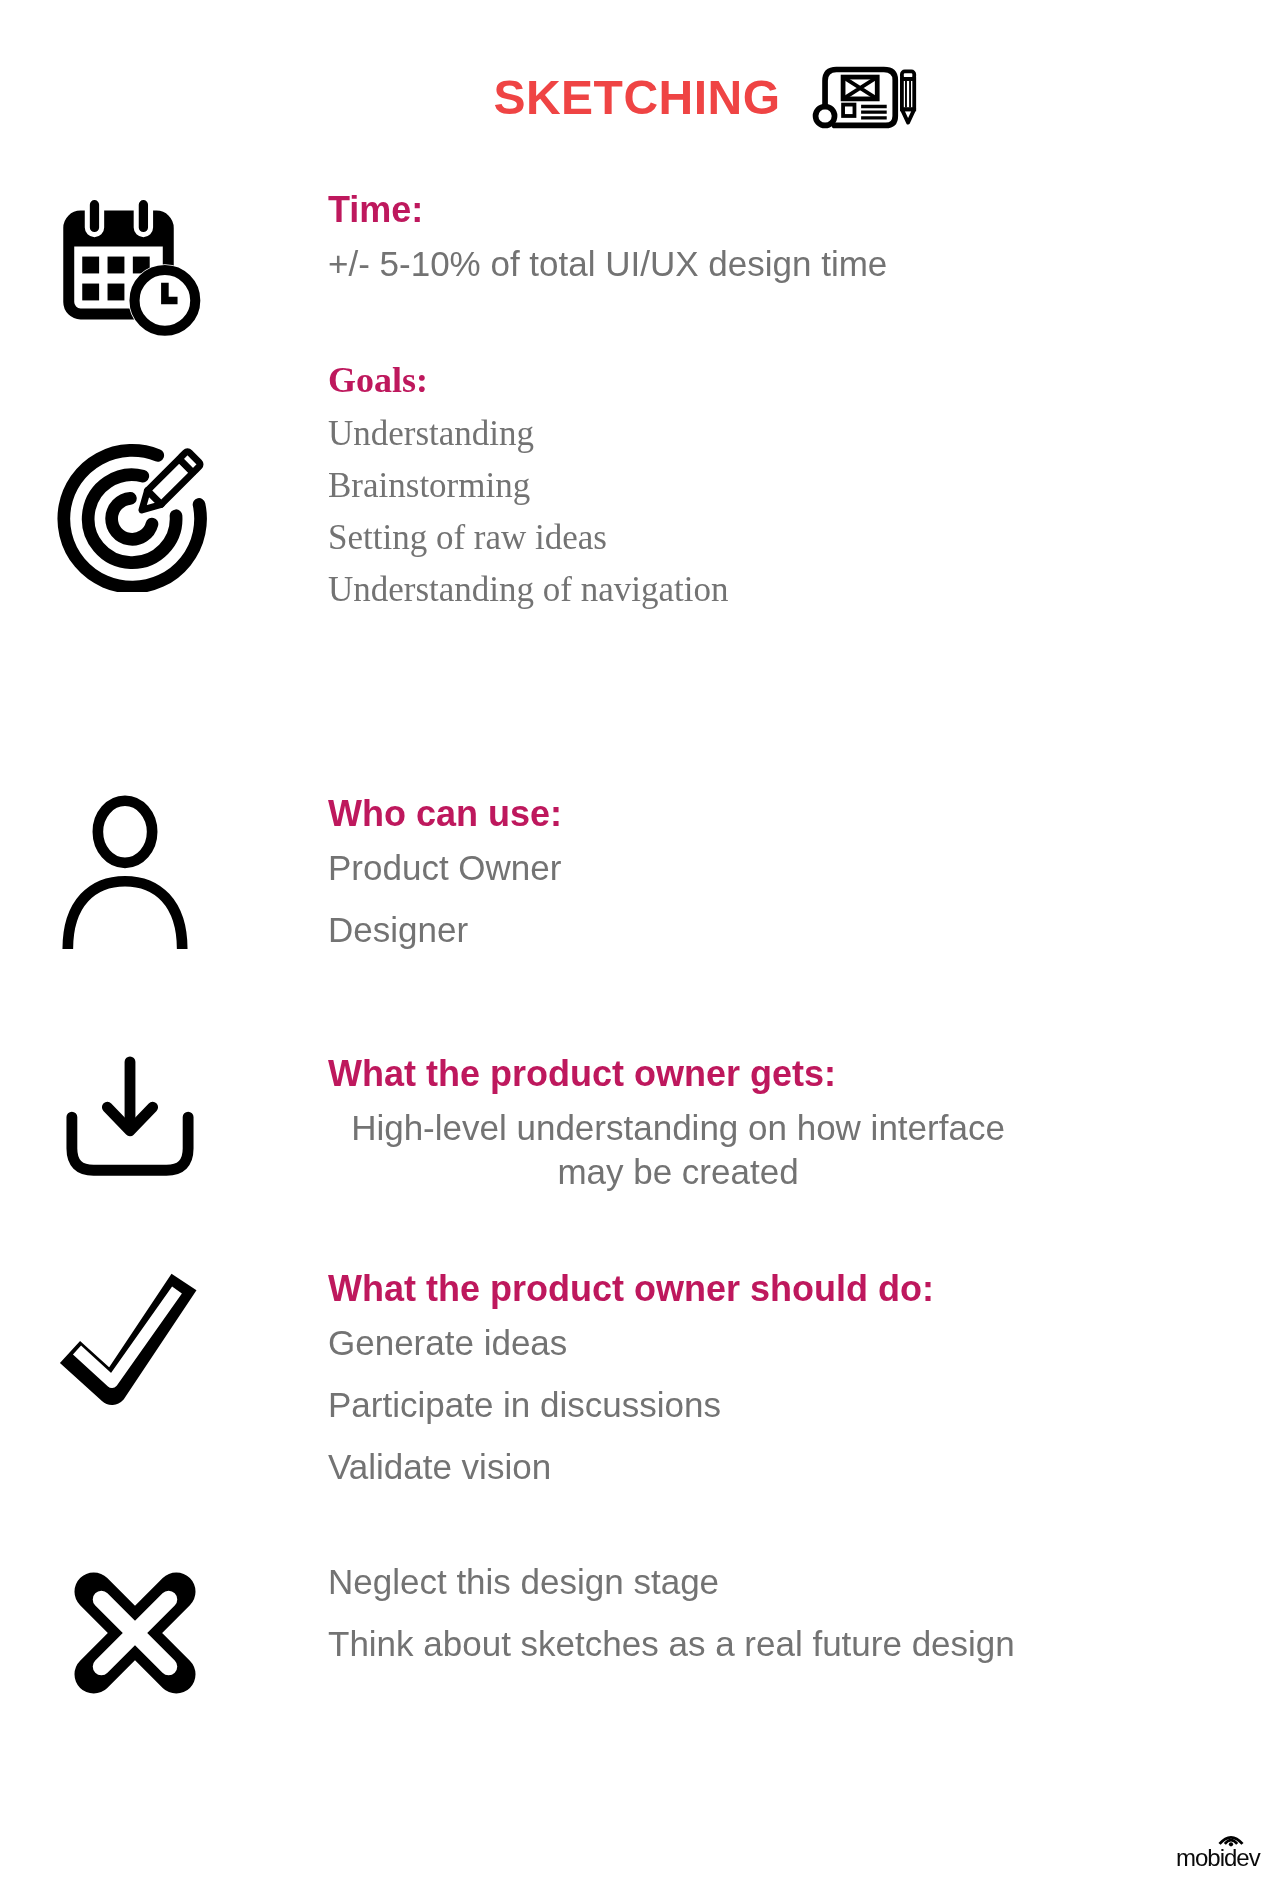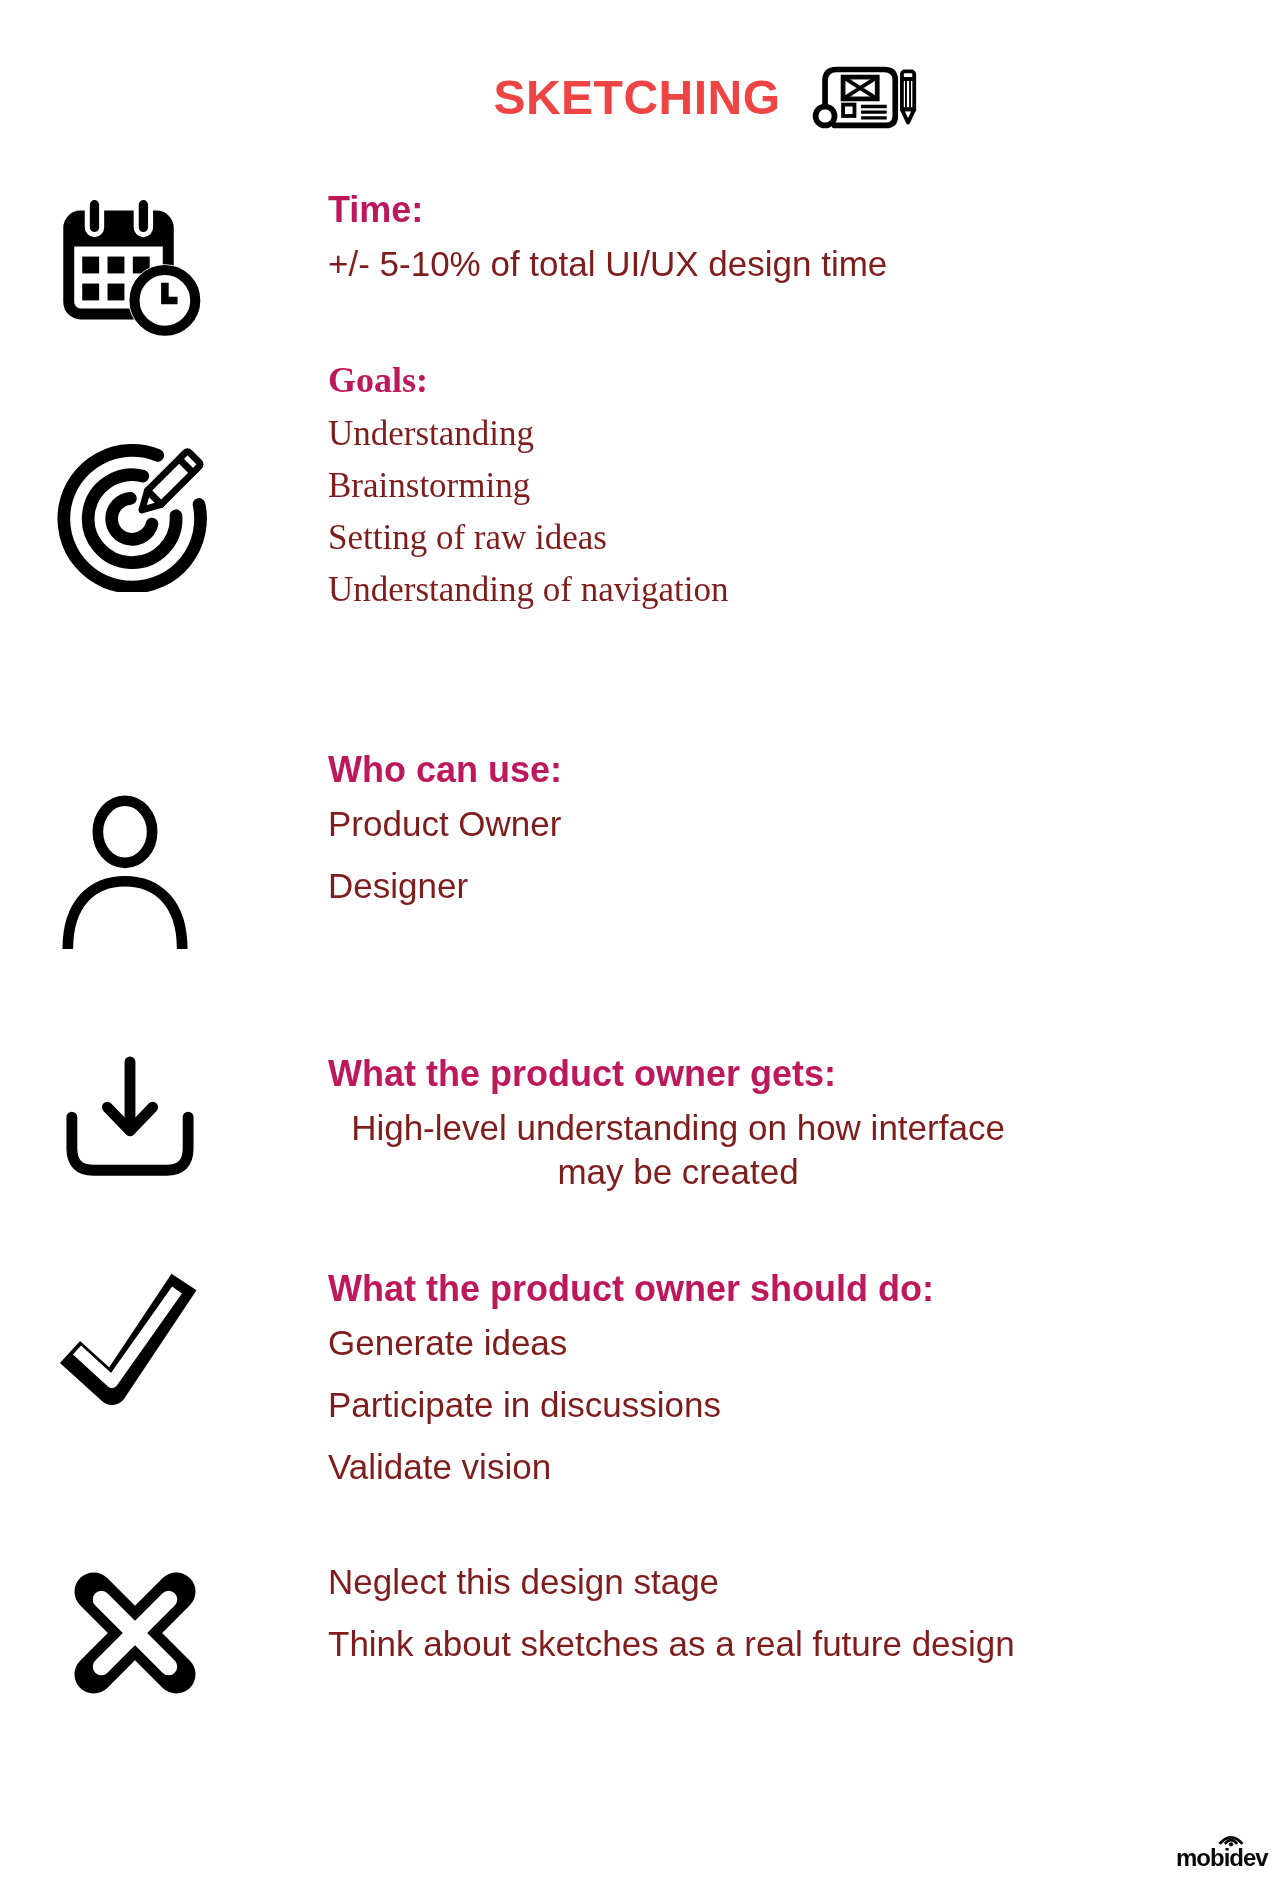--- a/index.html
+++ b/index.html
@@ -9,39 +9,39 @@
   }
   .title-row{
     position:absolute;top:60px;left:0;width:1280px;
     display:flex;justify-content:center;align-items:center;gap:26px;
     transform:translateX(66px);
   }
   .title-text{font-size:48px;font-weight:700;color:#ef4444;letter-spacing:.5px;}
   .section{position:absolute;left:328px;}
   .heading{font-size:36px;font-weight:700;color:#be185d;line-height:44px;margin:0 0 10px 0;}
   .items{display:flex;flex-direction:column;}
-  .item{font-size:35px;line-height:43px;margin-bottom:9px;color:#7f1d1d;font-weight:400;}
+  .item{font-size:35px;line-height:43px;margin-bottom:9px;color:#737373;font-weight:400;}
   .loose .item{margin-bottom:19px;}
   .para{max-width:700px;line-height:44px;text-align:center;}
   .icon-box{position:absolute;}
   #icon-s1{left:62px;top:186px;width:140px;}
   #icon-s2{left:54px;top:424px;width:168px;}
   #icon-s3{left:60px;top:794px;width:130px;}
   #icon-s4{left:64px;top:1056px;width:132px;}
   #icon-s5{left:56px;top:1266px;width:146px;}
   #icon-s6{left:62px;top:1560px;width:146px;}
   #sec-s1{top:188px;}
   #sec-s2{top:358px;font-family:Liberation Serif, serif;}
-  #sec-s3{top:748px;}
+  #sec-s3{top:792px;}
   #sec-s4{top:1052px;}
   #sec-s5{top:1267px;}
   #sec-s6{top:1560px;}
   .logo{
     position:absolute;left:1176px;top:1844px;
-    font-size:24px;font-weight:700;letter-spacing:-1px;color:#0a0a0a;
+    font-size:24px;font-weight:400;letter-spacing:-1px;color:#0a0a0a;
   }
   .logo .arcs{position:absolute;left:40px;top:-12px;width:30px;height:15px;}
   svg{display:block;}
 </style>
 </head>
 <body>
 
 <div class="title-row">
   <div class="title-text">SKETCHING</div>
   <span>

